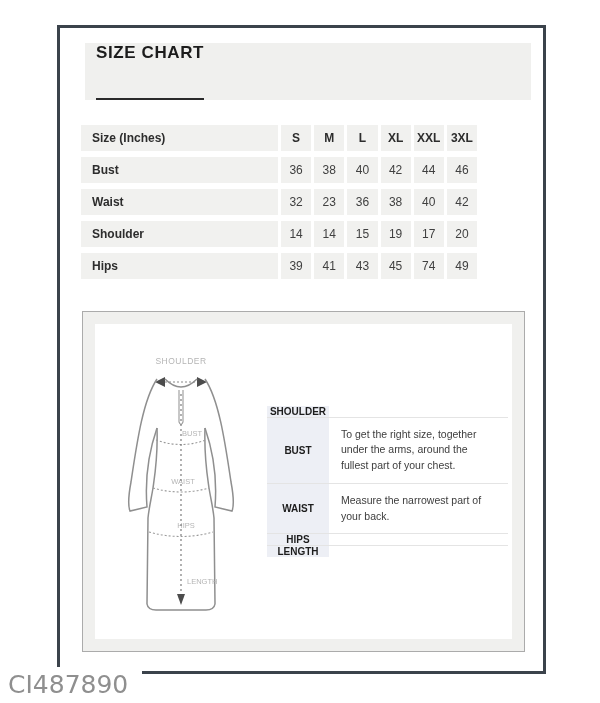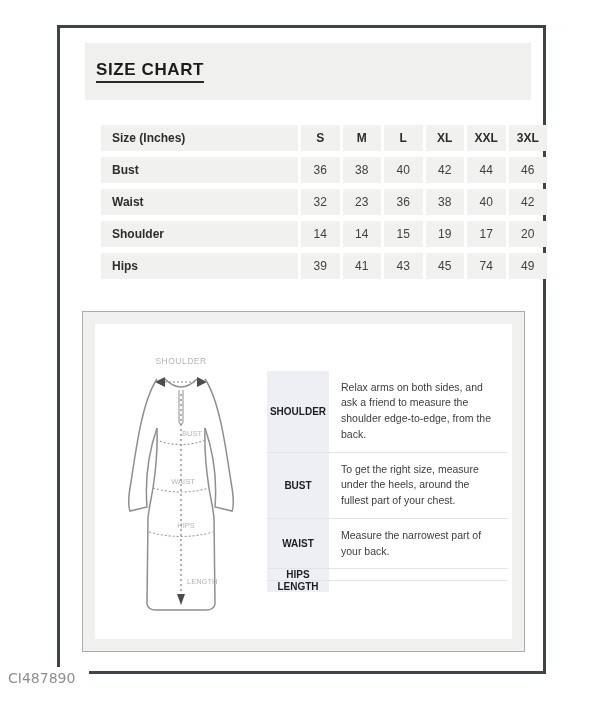--- a/index.html
+++ b/index.html
@@ -2,25 +2,25 @@
 <html><head>
 <meta charset="utf-8">
 <style>
   html,body{margin:0;padding:0;background:#fff;}
   .canvas{position:relative;width:600px;height:703px;background:#ffffff;overflow:hidden;
           font-family:"Liberation Sans",sans-serif;}
   .frame{position:absolute;left:57px;top:25px;width:483px;height:643px;
          border:3px solid #3b434b;background:#fff;}
   
   .title-strip{position:absolute;left:25px;top:15px;width:446px;height:57px;
-               background:#f0f0ee;display:flex;align-items:center;}
+               background:#f0f0ee;display:flex;}
   .title{margin-left:11px;font-size:17px;font-weight:bold;color:#1c1c1c;letter-spacing:.6px;
          border-bottom:2px solid #2a2a2a;padding-bottom:1px;}
   
-  .size-table{position:absolute;left:41px;top:97px;width:446px;}
+  .size-table{position:absolute;left:21px;top:97px;width:396px;}
   .trow{display:flex;height:26px;margin-bottom:6px;}
   .tlabel{width:197px;background:#f1f1ef;display:flex;align-items:center;
           padding-left:11px;box-sizing:border-box;font-size:12px;font-weight:bold;color:#2d2d2d;}
   .tval{flex:1;background:#f1f1ef;margin-left:3px;display:flex;align-items:center;
         justify-content:center;font-size:12px;color:#404040;}
   .trow.head .tval{font-weight:bold;color:#2d2d2d;}
   
   .guide-box{position:absolute;left:22px;top:283px;width:443px;height:341px;
              border:1px solid #ababab;background:#f0f0ee;padding:12px;box-sizing:border-box;}
   .guide-inner{width:100%;height:100%;background:#fff;display:flex;overflow:hidden;}
@@ -28,21 +28,21 @@
   .guide-table{flex:1;display:flex;flex-direction:column;justify-content:center;padding-right:4px;}
   .grow{display:flex;border-top:1px solid #e4e4e4;}
   .grow:first-child{border-top:none;}
   .gterm{width:62px;flex:none;background:#edeff5;display:flex;align-items:center;
          justify-content:center;font-size:10px;font-weight:bold;color:#1d1d1d;text-align:center;}
   .gdesc{flex:1;padding:9px 12px;font-size:10.5px;color:#3d3d3d;line-height:1.5;}
   
   .dlabel{fill:#b5b5b5;font-family:"Liberation Sans",sans-serif;}
   
   .watermark{position:absolute;left:2px;top:667px;background:#fff;padding:3px 14px 4px 6px;
-             font-family:"DejaVu Sans",sans-serif;font-size:14px;color:#8f8f8f;}
+             font-family:"DejaVu Sans",sans-serif;font-size:25px;color:#8f8f8f;}
 </style>
 </head>
 <body>
 
 <div class="canvas">
   <div class="frame">
 
     <div class="title-strip">
       <span class="title">SIZE CHART</span>
     </div>
@@ -126,25 +126,24 @@
 
             <line x1="86" y1="62" x2="86" y2="262" stroke="#7d7d7d" stroke-width="1.2" stroke-dasharray="2,3"></line>
             <polygon points="82,262 90,262 86,273" fill="#4c4c4c"></polygon>
             <text class="dlabel" x="92" y="252" font-size="7.5" text-anchor="start">LENGTH</text>
           </svg>
         </div>
 
         <div class="guide-table">
           <div class="grow">
             <div class="gterm">SHOULDER</div>
-            <div class="gdesc">Relax arms on both sides, and ask a friend to measure the shoulder edge-to-edge, from the back.</div>
           </div>
           <div class="grow">
             <div class="gterm">BUST</div>
-            <div class="gdesc">To get the right size, measure under the heels, around the fullest part of your chest.</div>
+            <div class="gdesc">To get the right size, together under the arms, around the fullest part of your chest.</div>
           </div>
           <div class="grow">
             <div class="gterm">WAIST</div>
             <div class="gdesc">Measure the narrowest part of your back.</div>
           </div>
           <div class="grow">
             <div class="gterm">HIPS</div>
           </div>
           <div class="grow">
             <div class="gterm">LENGTH</div>

